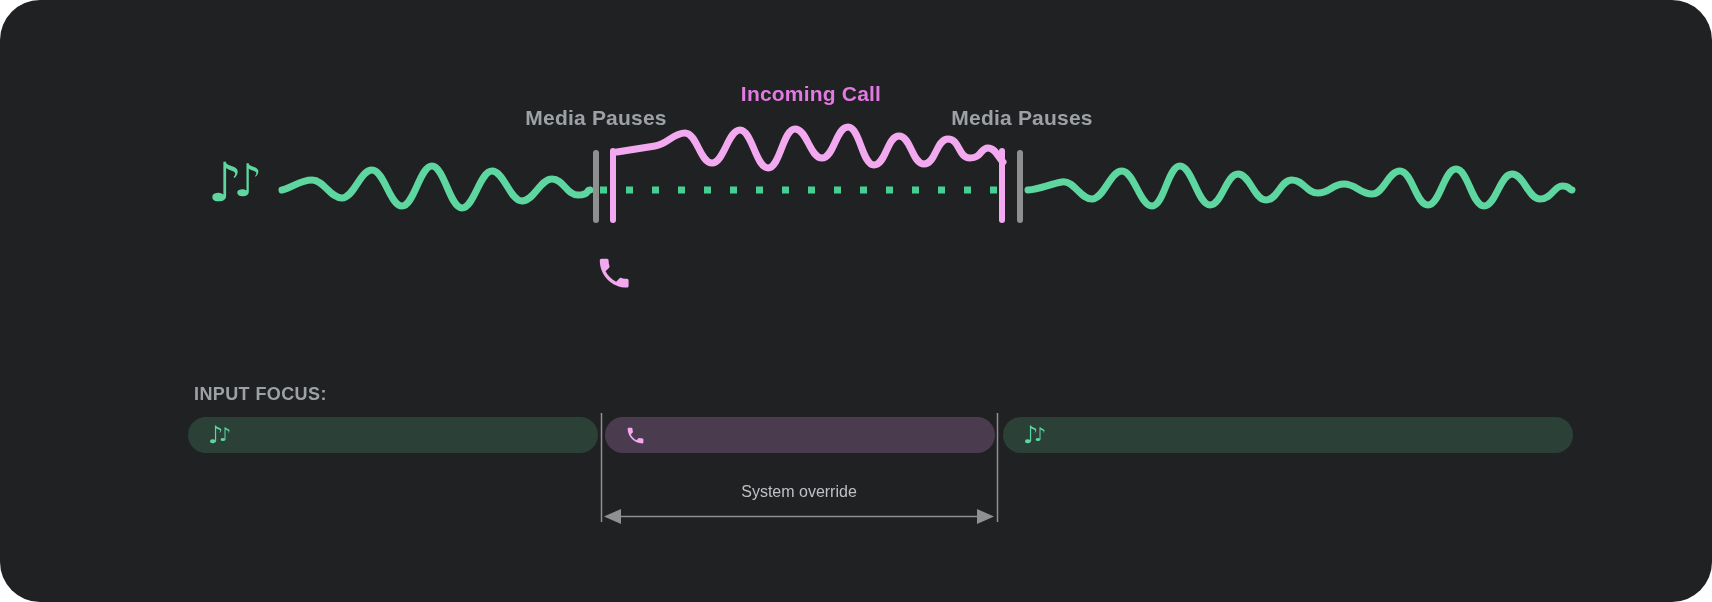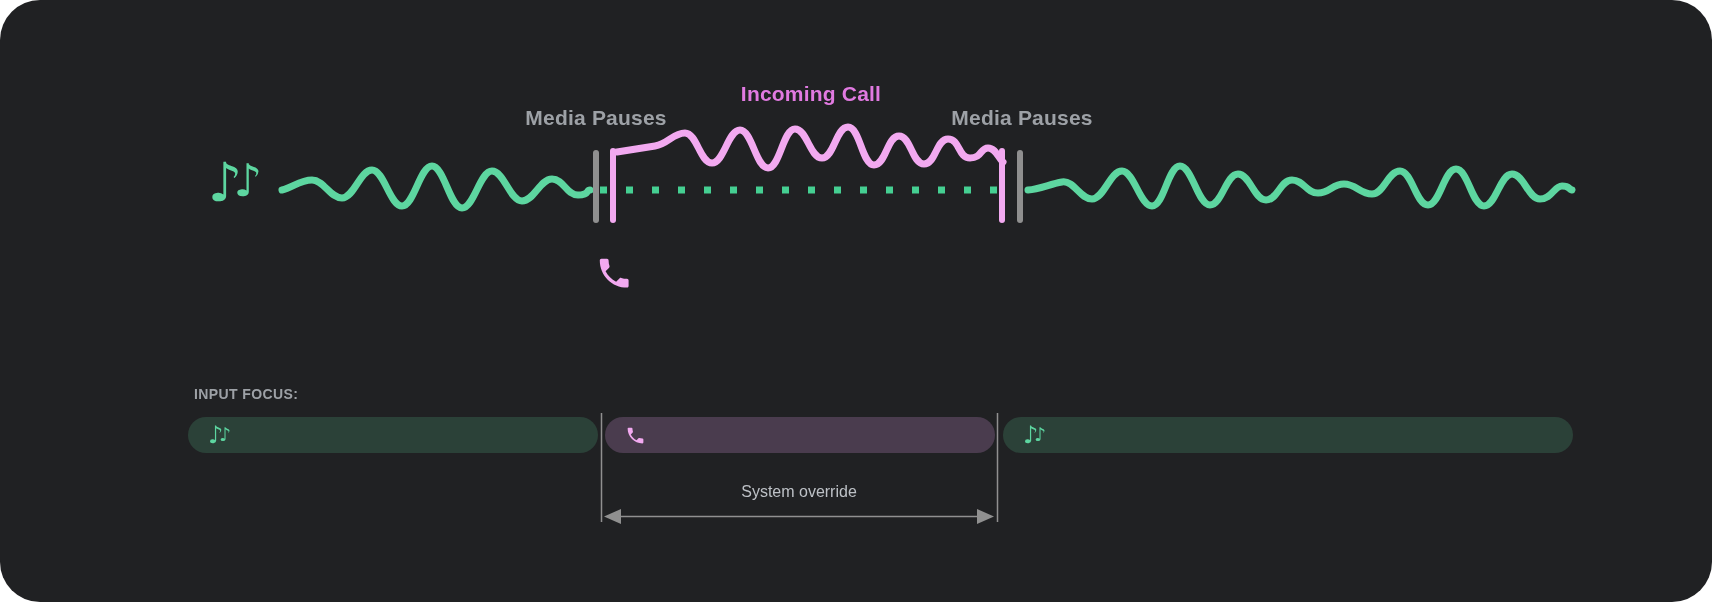--- a/index.html
+++ b/index.html
@@ -19,21 +19,21 @@
   .lbl-incoming{left:681px;top:82px;}
   .lbl-resumes{left:892px;top:106px;}
   .music-icon-lg{
     position:absolute;left:208px;top:156px;display:flex;align-items:flex-end;
     font-family:"DejaVu Sans", sans-serif;line-height:1;
   }
   .music-icon-lg .n1{font-size:54px;}
   .music-icon-lg .n2{font-size:45px;margin-left:-9px;margin-bottom:7px;}
   .input-focus-heading{
     position:absolute;left:194px;top:384px;
-    font-size:14px;font-weight:bold;letter-spacing:0.4px;line-height:20px;
+    font-size:18px;font-weight:bold;letter-spacing:0.4px;line-height:20px;
   }
   .pill{
     position:absolute;top:417px;height:36px;border-radius:18px;
     display:flex;align-items:center;padding-left:20px;box-sizing:border-box;
   }
   .pill1{left:188px;width:410px;}
   .pill2{left:605px;width:390px;}
   .pill3{left:1003px;width:570px;}
   .music-icon-sm{
     display:flex;align-items:flex-end;line-height:1;

